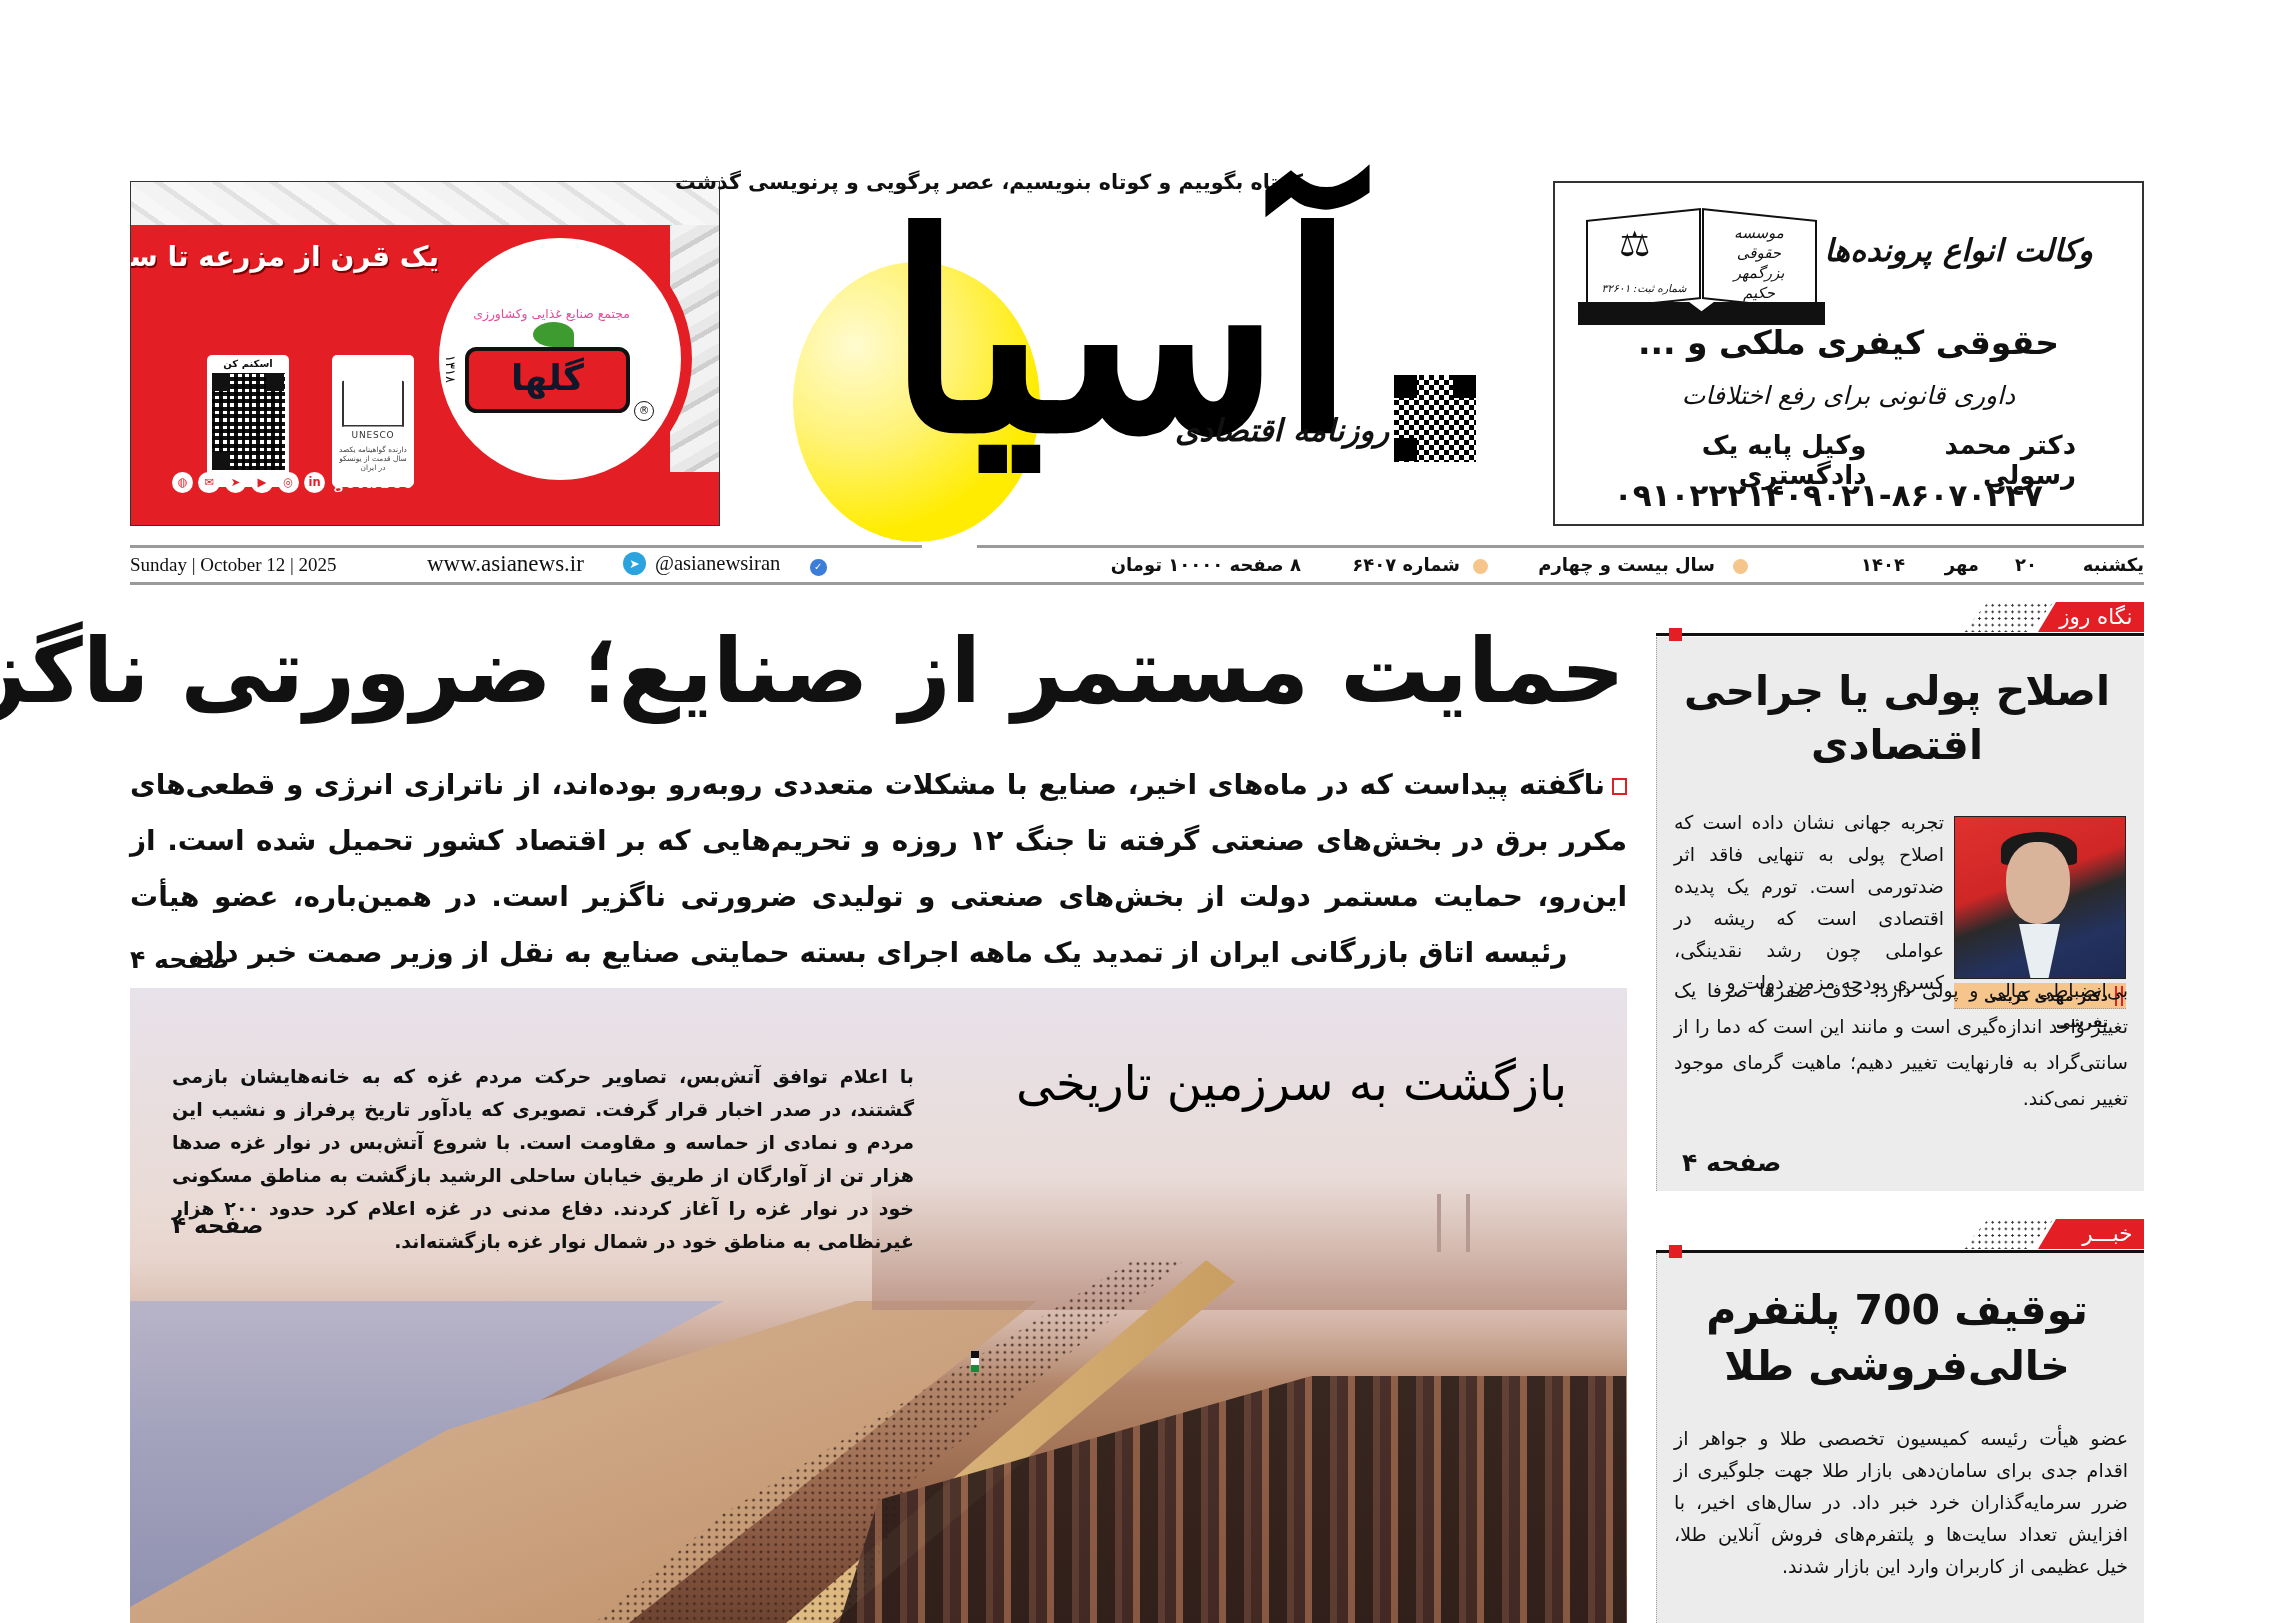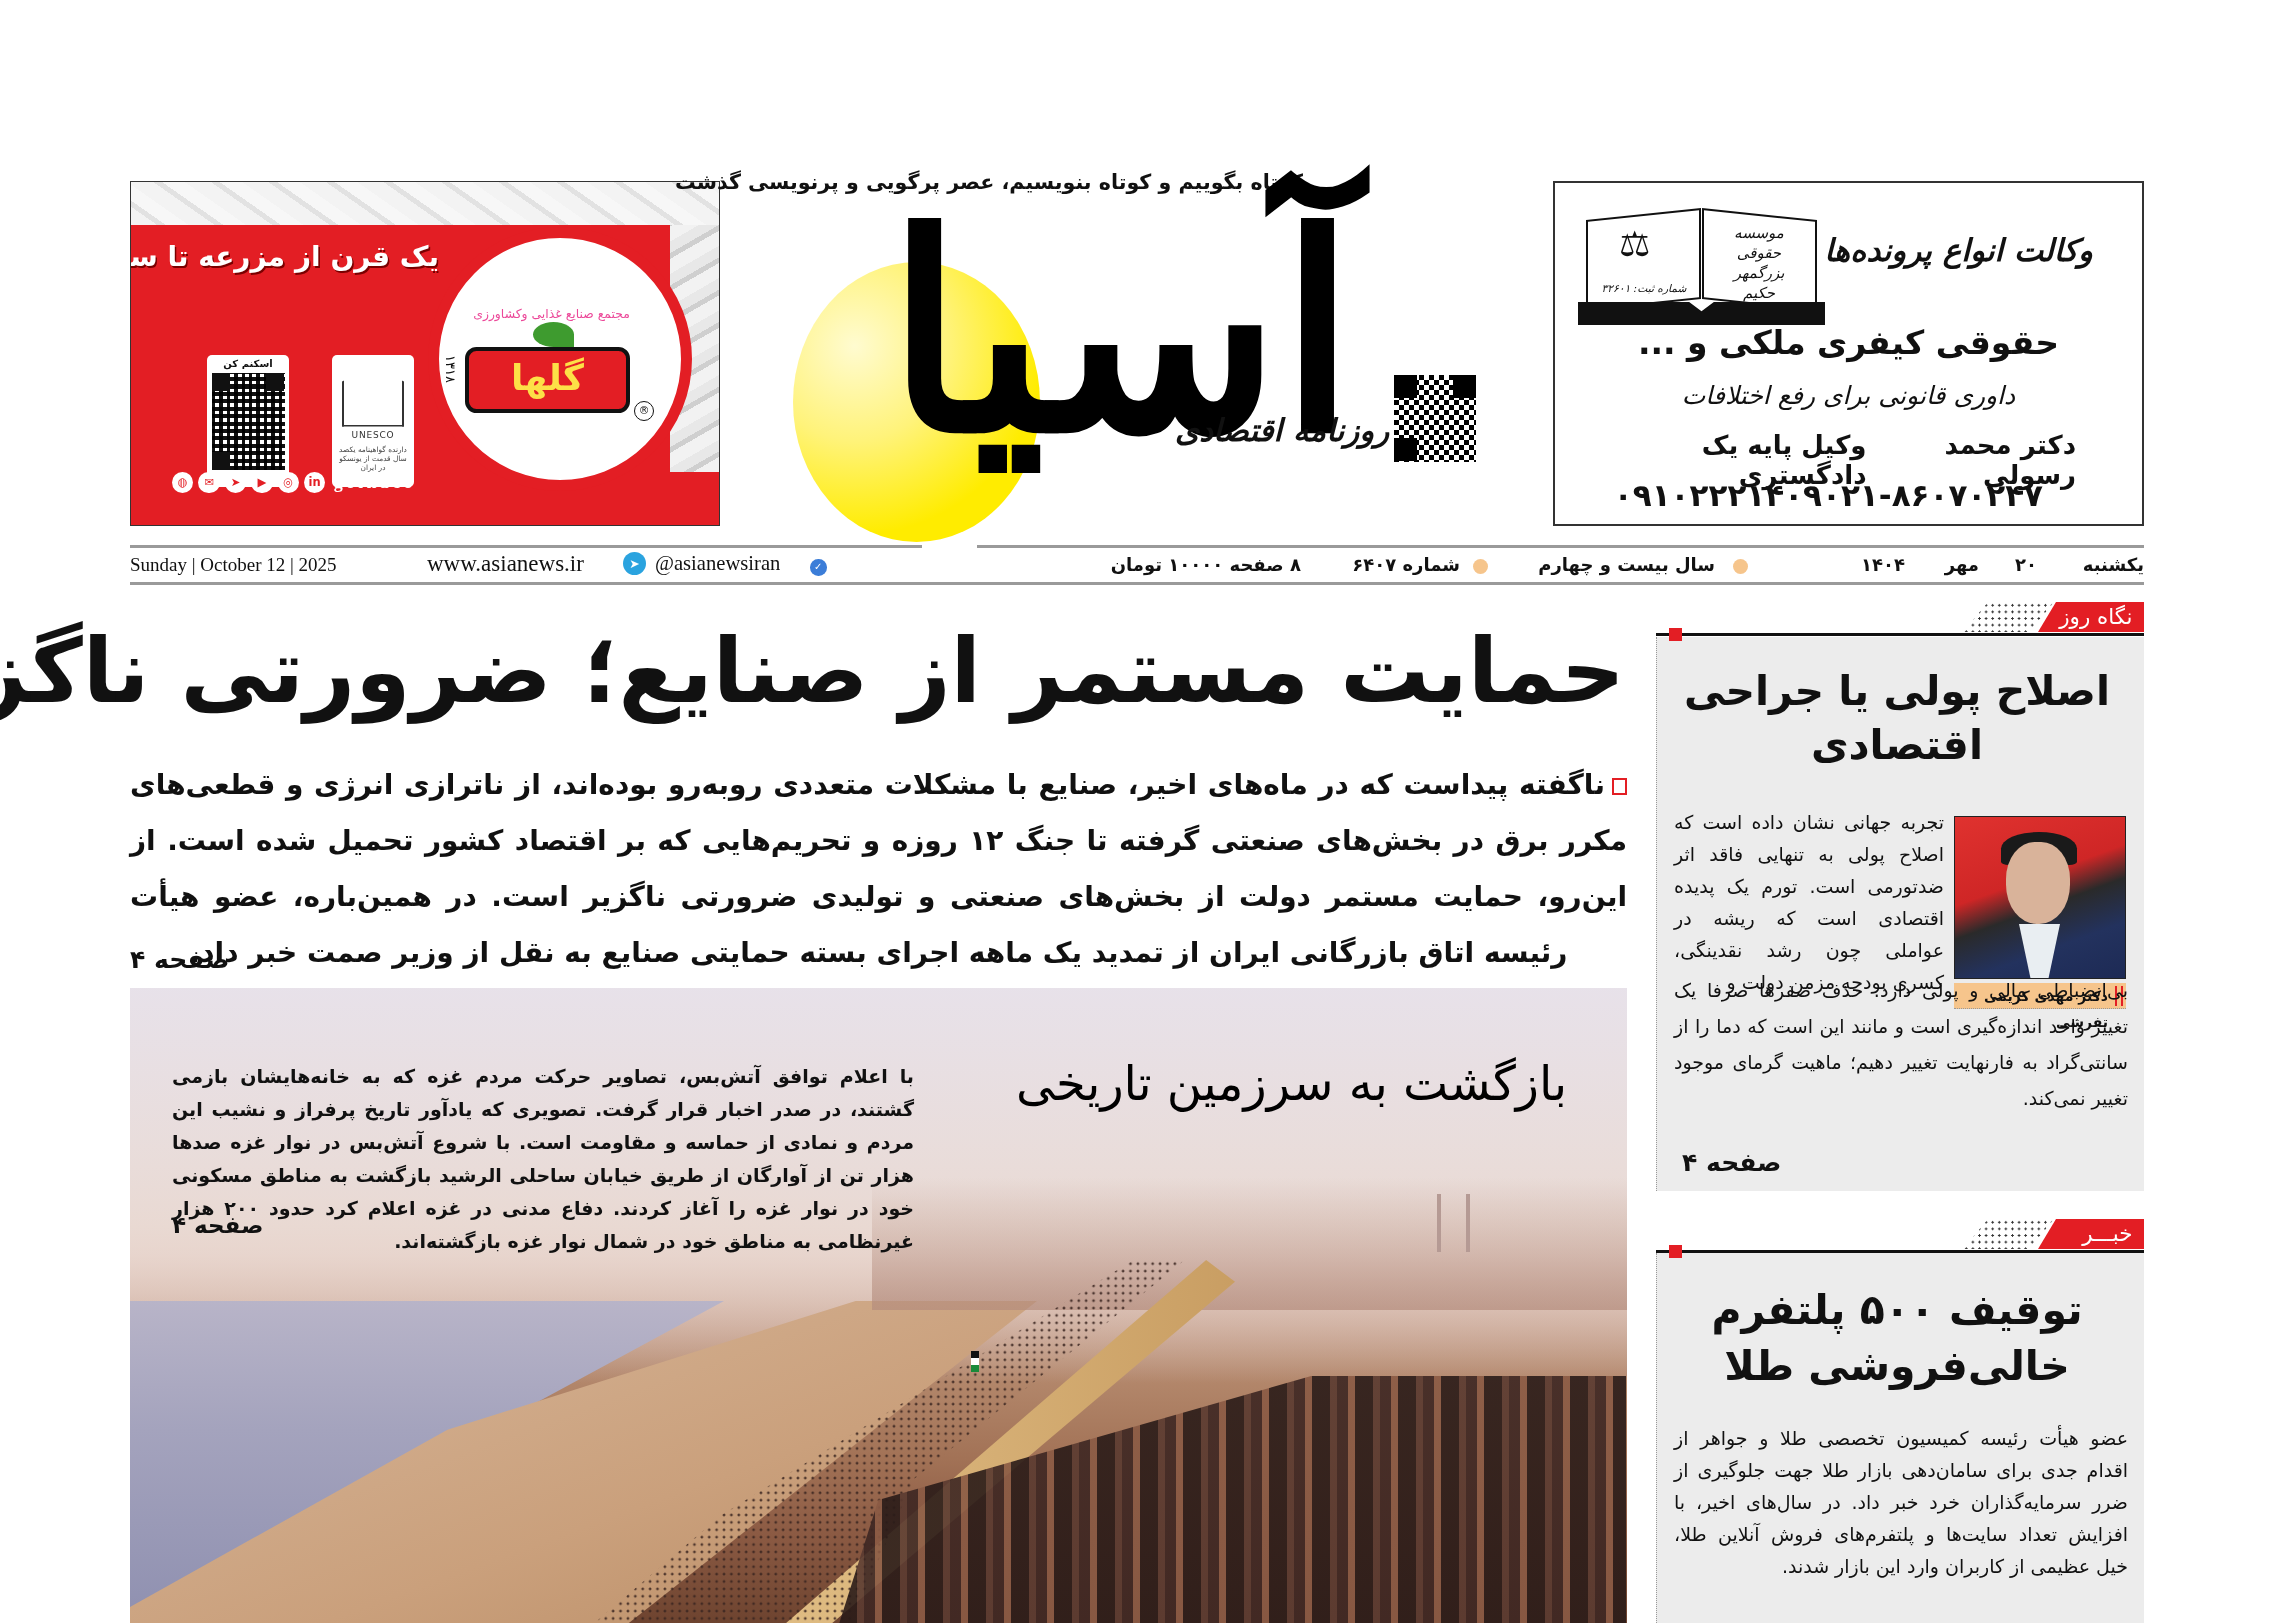--- a/index.html
+++ b/index.html
@@ -19,21 +19,21 @@
     background: repeating-linear-gradient(35deg,#f3f3f3 0 15px,#e2e2e2 15px 20px,#f7f7f7 20px 33px); }
   .ad-left .red-band { position:absolute; left:0; top:43px; width:100%; height:302px; background:#e31e24; }
   .ad-left .right-gray { position:absolute; right:0; top:43px; width:49px; height:247px;
     background: repeating-linear-gradient(-30deg,#f2f2f2 0 13px,#cfcfcf 13px 18px,#e8e8e8 18px 28px); }
   .ad-left .circle { position:absolute; left:297px; top:45px; width:264px; height:264px; border-radius:50%;
     background:#fff; border:11.5px solid #e31e24; box-sizing:border-box; }
   .ad-left .slogan { position:absolute; right:280px; top:58px; color:#fff; font-weight:bold; font-size:28px;
     text-shadow:1.6px 1.6px 0 #7a0000; white-space:nowrap; }
   .ad-left .brand-sub { position:absolute; left:330px; top:124px; width:181px; text-align:center; font-size:12.4px; color:#ec4899; }
   .ad-left .brand-logo { position:absolute; left:334px; top:165px; width:165px; height:66px; border-radius:11.5px;
-    background:#e31e24; border:4.1px solid #111; box-sizing:border-box; color:#fde047; font-weight:bold; font-size:36px;
+    background:#e31e24; border:4.1px solid #111; box-sizing:border-box; color:#0f172a; font-weight:bold; font-size:36px;
     text-align:center; line-height:54px; }
   .ad-left .leaf { position:absolute; left:402px; top:140px; width:41px; height:25px; background:#3e9b2f; border-radius:50% 50% 0 50%; }
   .ad-left .year { position:absolute; left:312px; top:173px; writing-mode:vertical-rl; font-size:13px; color:#111; }
   .ad-left .reg { position:absolute; left:503px; top:219px; width:18px; height:18px; border-radius:50%; border:1.6px solid #111;
     font-size:10.7px; text-align:center; line-height:18px; }
   .ad-left .qr-card { position:absolute; left:76px; top:173px; width:82px; height:132px; background:#fff; border-radius:5px; }
   .ad-left .qr-card .qr-label { font-size:10px; text-align:center; font-weight:bold; padding-top:3.3px; }
   .ad-left .qr-card .qr { margin:3.3px auto; width:73px; height:97px;
     background:
       linear-gradient(#111,#111) 0 0/18px 18px no-repeat,
@@ -289,15 +289,15 @@
 </div>
 <div class="abs box1-text-a">تجربه جهانی نشان داده است که اصلاح پولی به تنهایی فاقد اثر ضدتورمی است. تورم یک پدیده اقتصادی است که ریشه در عواملی چون رشد نقدینگی، کسری بودجه مزمن دولت و</div>
 <div class="abs box1-text-b">بی‌انضباطی مالی و پولی دارد. حذف صفرها صرفا یک تغییر واحد اندازه‌گیری است و مانند این است که دما را از سانتی‌گراد به فارنهایت تغییر دهیم؛ ماهیت گرمای موجود تغییر نمی‌کند.</div>
 <div class="abs page-ref-3">صفحه ۴</div>
 
 <div class="abs tab-dots dots2"></div>
 <div class="abs section-tab tab2">خبـــر</div>
 <div class="abs box-bg box2"></div>
 <div class="abs col-rule rule2"></div>
 <div class="abs red-square sq2"></div>
-<div class="abs box2-title">توقیف ۵۰۰ پلتفرم خالی‌فروشی طلا</div>
+<div class="abs box2-title">توقیف 700 پلتفرم خالی‌فروشی طلا</div>
 <div class="abs box2-text">عضو هیأت رئیسه کمیسیون تخصصی طلا و جواهر از اقدام جدی برای سامان‌دهی بازار طلا جهت جلوگیری از ضرر سرمایه‌گذاران خرد خبر داد. در سال‌های اخیر، با افزایش تعداد سایت‌ها و پلتفرم‌های فروش آنلاین طلا، خیل عظیمی از کاربران وارد این بازار شدند.</div>
 
 
 </body></html>

